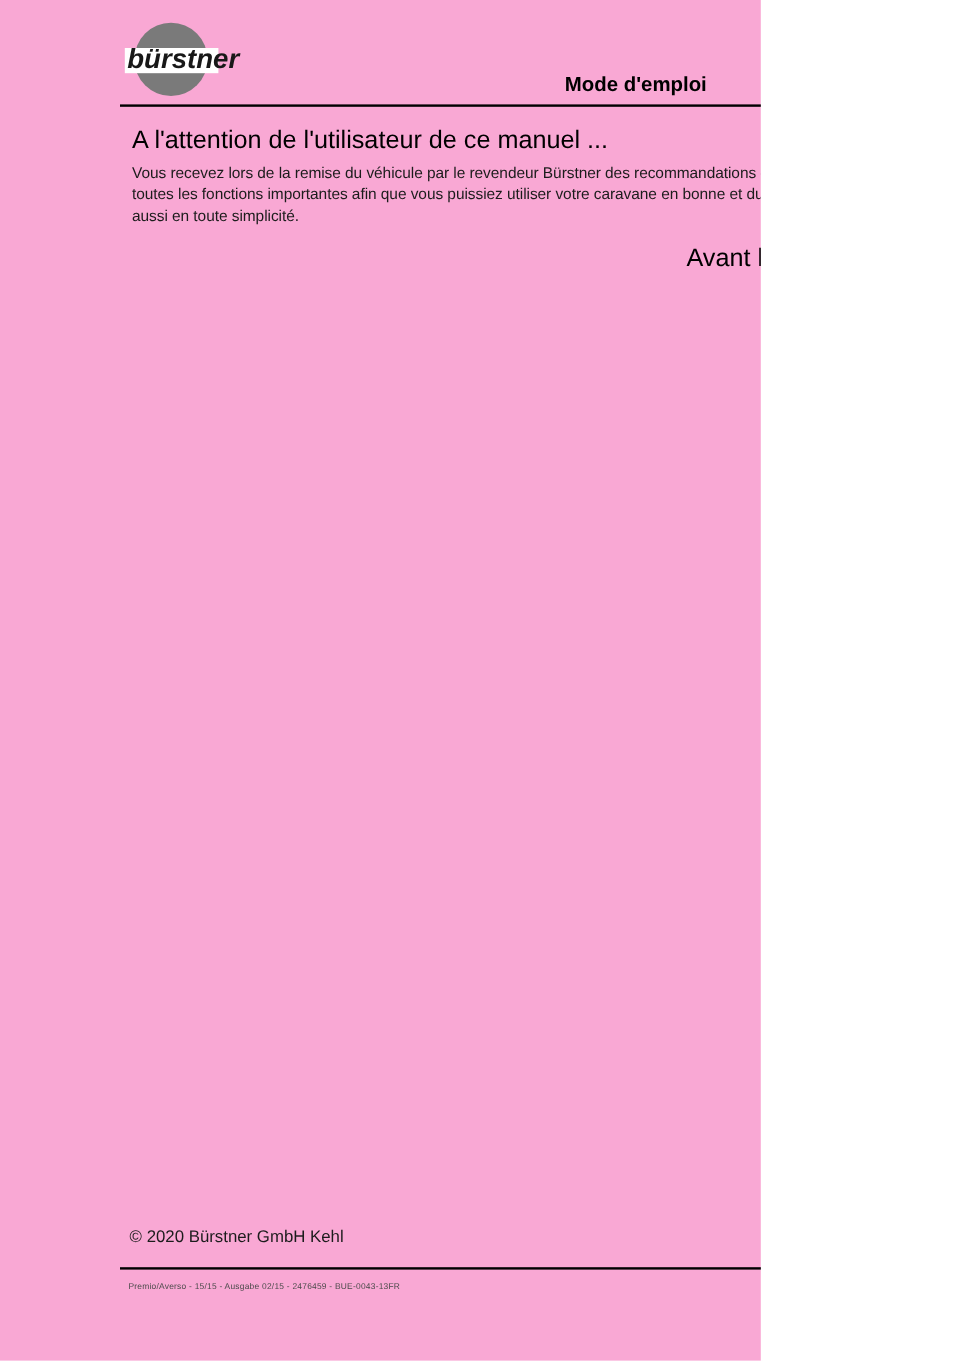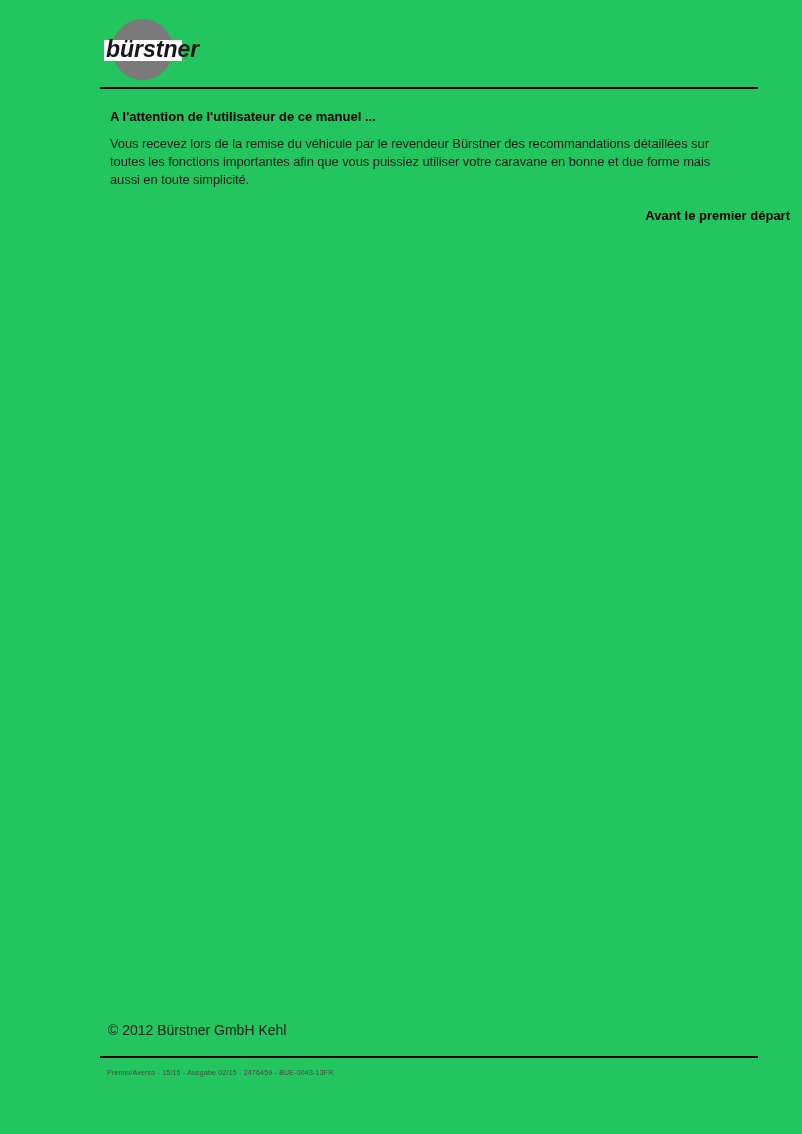--- a/index.html
+++ b/index.html
@@ -2,23 +2,23 @@
 <html><head>
 <meta charset="utf-8">
 <style>
   html, body {
     margin: 0;
     padding: 0;
     background: #ffffff;
   }
   .page {
     position: relative;
-    width: 802px;
+    width: 634px;
     height: 1134px;
-    background: #22c55e;
+    background: #f9a8d4;
     font-family: "Liberation Sans", sans-serif;
     color: #1c1c1c;
     overflow: hidden;
   }
 
   
   .logo {
     position: absolute;
     left: 104px;
     top: 15px;
@@ -76,23 +76,23 @@
   .rule-bottom { top: 1056px; }
 
   
   .content {
     position: absolute;
     left: 110px;
     top: 107px;
     width: 680px;
   }
   .content h1 {
-    font-size: 13px;
+    font-size: 21px;
     line-height: 19px;
-    font-weight: bold;
+    font-weight: normal;
     color: #000000;
     margin: 0 0 9px 0;
   }
   .section-2 h1 {
     margin-top: 17px;
     text-align: right;
   }
   .content p {
     font-size: 12.9px;
     line-height: 18px;
@@ -124,35 +124,36 @@
 <body>
 
 <div class="page">
 
   <div class="logo">
     <div class="logo-circle"></div>
     <div class="logo-band"></div>
     <div class="logo-text">bürstner</div>
   </div>
 
+  <div class="doc-title">Mode d'emploi</div>
 
   <div class="rule rule-top"></div>
 
   <div class="content">
 
     <div class="section-1">
       <h1>A l'attention de l'utilisateur de ce manuel ...</h1>
       <p>Vous recevez lors de la remise du véhicule par le revendeur Bürstner des recommandations détaillées sur
 toutes les fonctions importantes afin que vous puissiez utiliser votre caravane en bonne et due forme mais
 aussi en toute simplicité.</p>
     </div>
 
     <div class="section-2">
       <h1>Avant le premier départ</h1>
     </div>
 
   </div>
 
-  <div class="copyright">© 2012 Bürstner GmbH Kehl</div>
+  <div class="copyright">© 2020 Bürstner GmbH Kehl</div>
   <div class="rule rule-bottom"></div>
   <div class="imprint">Premio/Averso - 15/15 - Ausgabe 02/15 - 2476459 - BUE-0043-13FR</div>
 
 </div>
 
 </body></html>

